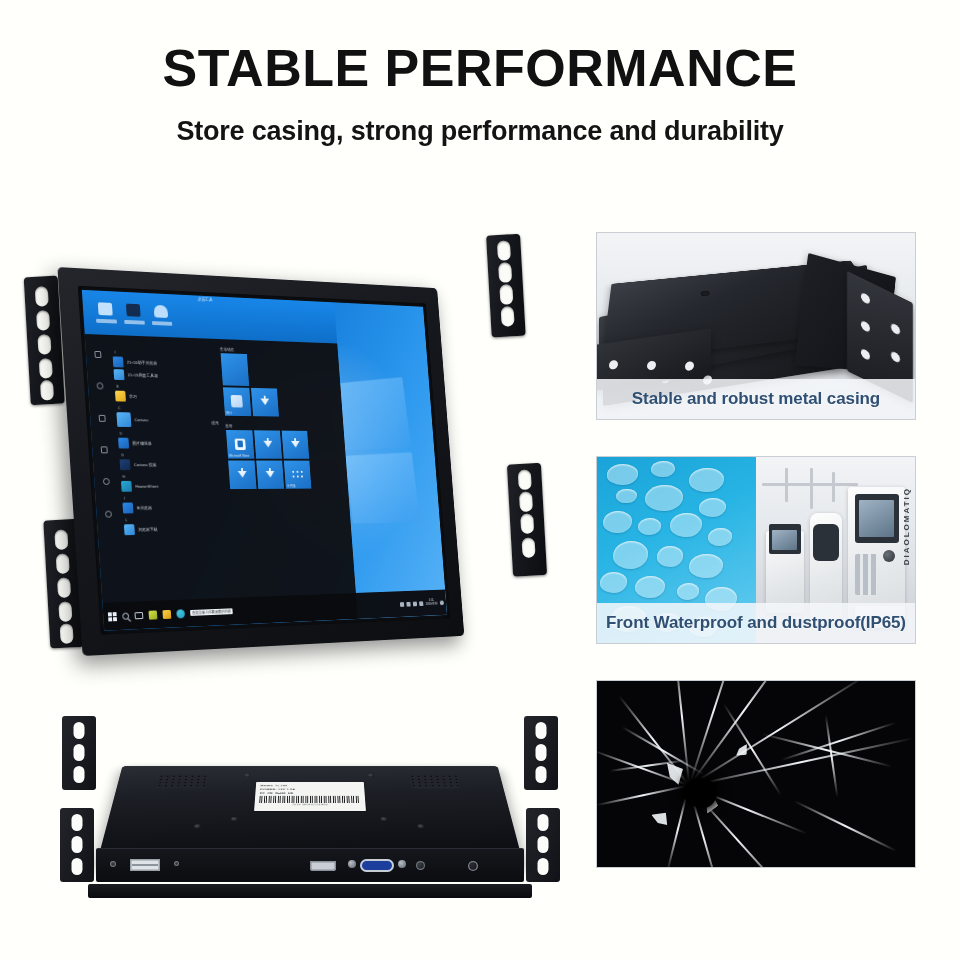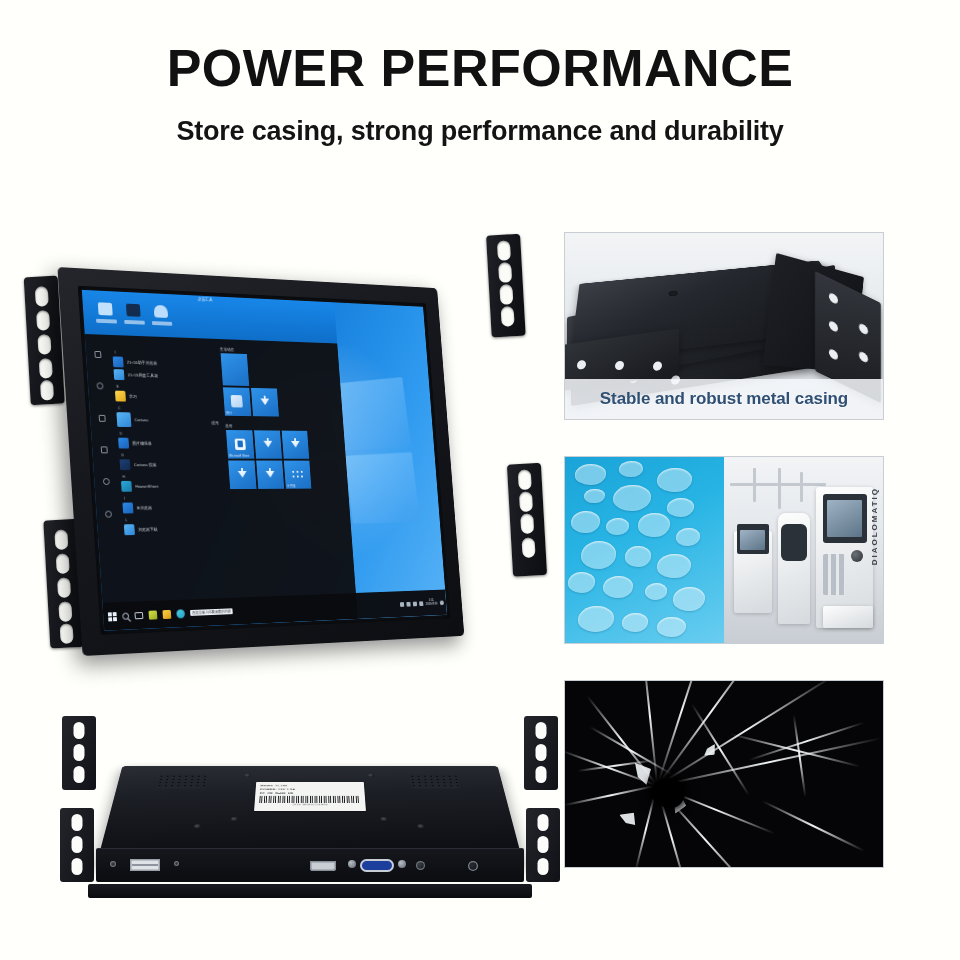--- a/index.html
+++ b/index.html
@@ -293,21 +293,21 @@
     width:10px; height:10px; border-radius:50%;
     background:radial-gradient(circle at 40% 40%,#2a2e35,#090a0d);
     box-shadow:inset 0 0 0 1.3px #7b818a;
   }
   #rear-foot {
     position:absolute; left:28px; bottom:2px; width:444px; height:14px;
     background:linear-gradient(180deg,#1a1c22,#0a0b0e); border-radius:2px;
   }
 
   
-  #right-col { position:absolute; left:564px; top:232px; width:320px; }
+  #right-col { position:absolute; left:596px; top:232px; width:320px; }
   .panel {
     position:relative; width:320px; height:188px; margin-bottom:36px;
     background:#e9ecef; border:1px solid #c9ced4; overflow:hidden;
   }
   .panel-art { position:absolute; left:0; top:0; width:100%; height:100%; }
   .panel-caption {
     position:absolute; left:0; bottom:0; width:100%; height:40px;
     background:rgba(244,247,250,.86);
     display:flex; align-items:center; justify-content:center;
     font-size:17px; font-weight:600; color:#2f4f73; letter-spacing:-0.1px;
@@ -363,21 +363,21 @@
   #impact {
     position:absolute; left:27%; top:52%; width:34px; height:30px;
     background:#000; border-radius:48% 52% 40% 60%/50% 46% 54% 50%;
     box-shadow:0 0 10px 4px rgba(0,0,0,.9);
   }
 </style>
 </head>
 <body>
 
 <div id="header">
-  <div id="headline">POWER PERFORMANCE</div>
+  <div id="headline">STABLE PERFORMANCE</div>
   <div id="subheadline">Store casing, strong performance and durability</div>
 </div>
 
 <div id="left-col">
 
   <div id="monitor-front">
     <div class="mf-inner">
 
       <div class="bracket left" style="left:6px; top:18px; height:128px;">
         <div class="hole" style="top:10px"></div>
@@ -724,20 +724,21 @@
         <div class="machine" style="left:58%; top:16%; width:36%; height:76%;"></div>
         <div class="mon-dark" style="left:62%; top:20%; width:28%; height:26%; border-radius:3px;"></div>
         <div class="mon-screen" style="left:65%; top:23%; width:22%; height:20%;"></div>
         <div style="position:absolute; left:80%; top:50%; width:12px; height:12px; border-radius:50%; background:radial-gradient(circle at 35% 35%,#6b7178,#2c3036);"></div>
         <div style="position:absolute; left:62%; top:52%; width:14%; height:22%;
              background:repeating-linear-gradient(90deg,#b9bfc6 0 5px,#e6e9ec 5px 8px), repeating-linear-gradient(0deg,#b9bfc6 0 4px,#e6e9ec 4px 7px); border-radius:2px;"></div>
         <div class="machine" style="left:62%; top:80%; width:32%; height:12%; border-radius:2px;"></div>
         <div id="p2-brand">DIAOLOMATIQ</div>
       </div>
     </div>
+    <div class="panel-caption">Front Waterproof and dustproof(IP65)</div>
   </div>
 
   <div class="panel">
     <div class="panel-art">
       <div id="p3-glass">
         <div class="crack" style="left:29%; top:56%; width:72%;  transform:rotate(-12deg);"></div>
         <div class="crack" style="left:29%; top:56%; width:66%;  transform:rotate(-32deg);"></div>
         <div class="crack" style="left:29%; top:56%; width:58%;  transform:rotate(-54deg);"></div>
         <div class="crack" style="left:29%; top:56%; width:50%;  transform:rotate(-72deg);"></div>
         <div class="crack" style="left:29%; top:56%; width:44%;  transform:rotate(-96deg);"></div>

